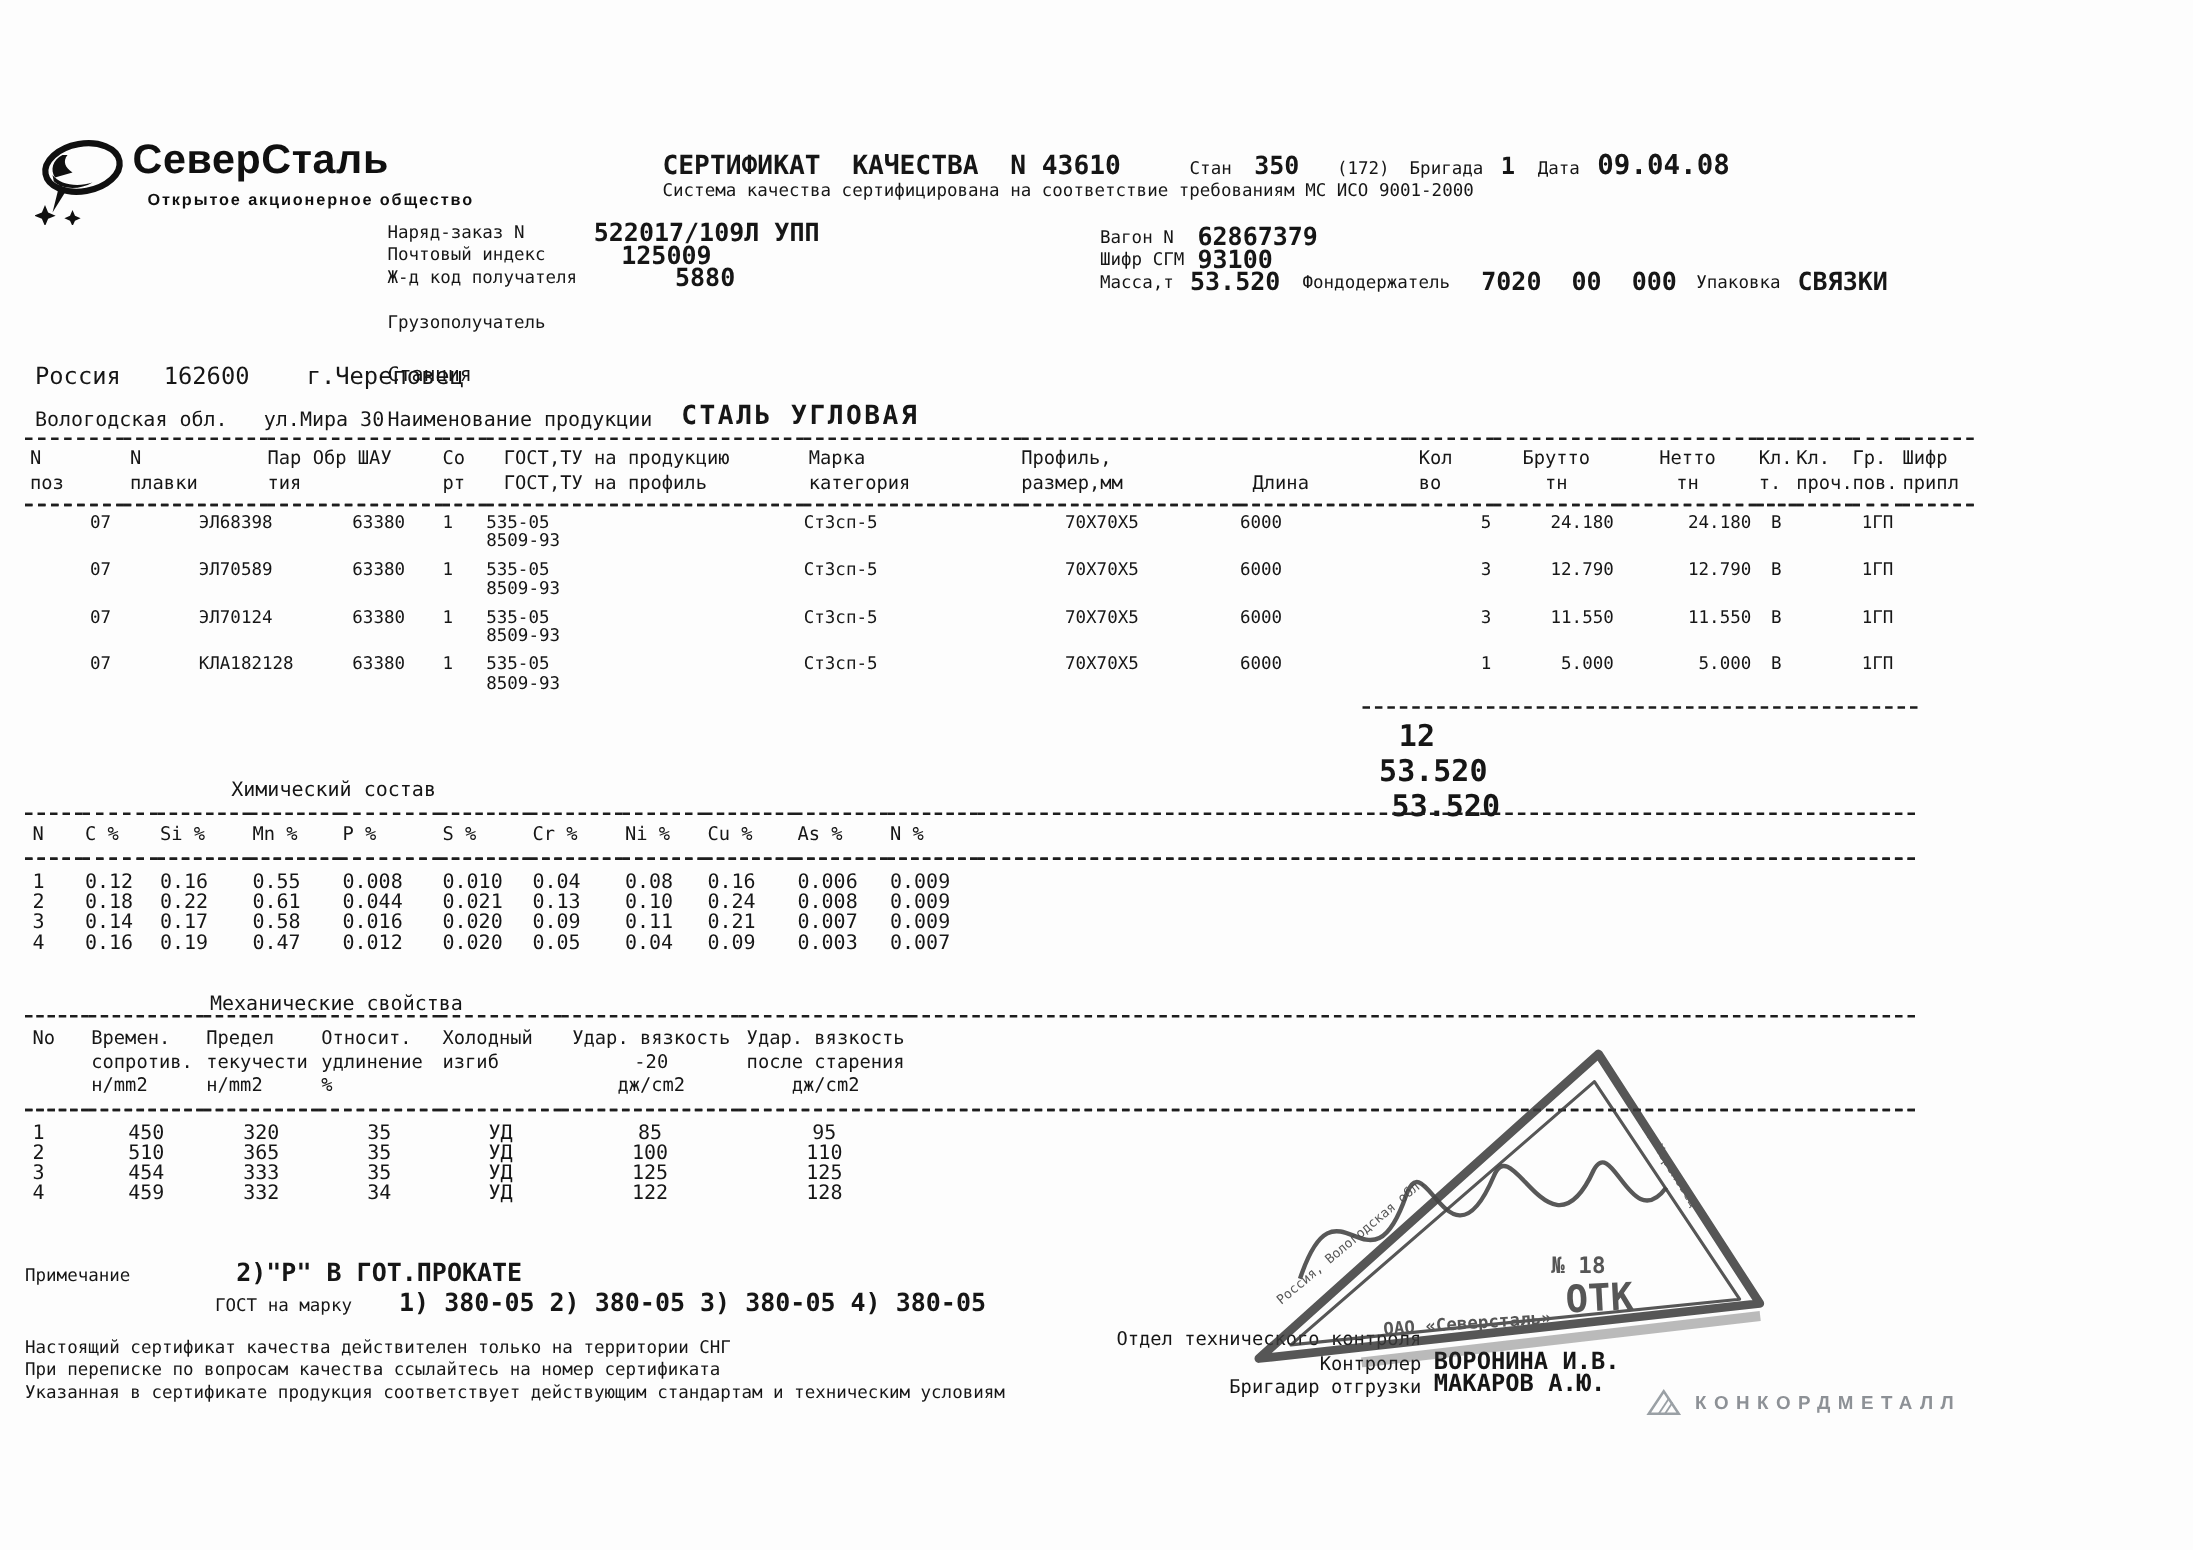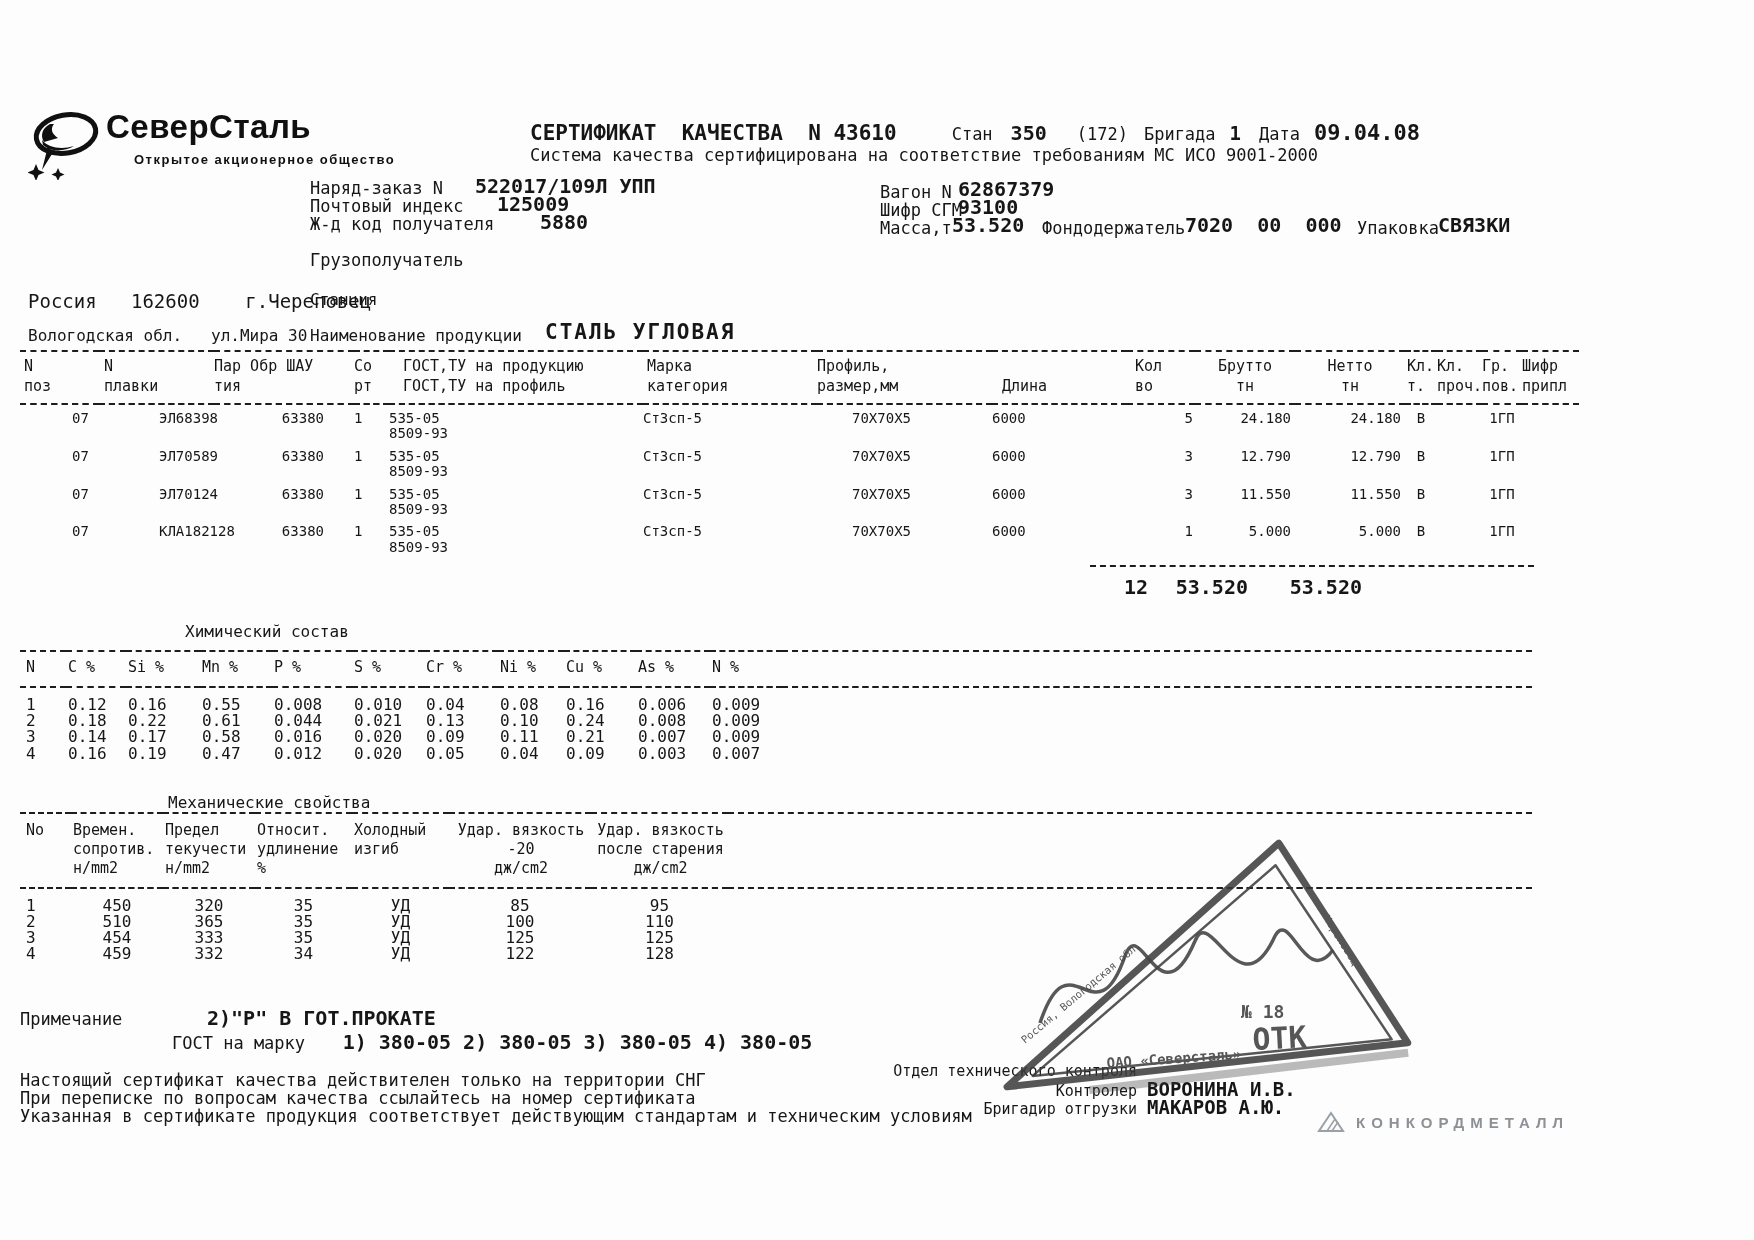--- a/index.html
+++ b/index.html
@@ -1,19 +1,19 @@
 <!DOCTYPE html>
 <html><head>
 <meta charset="utf-8">
 <style>
   html,body{margin:0;padding:0;background:#ffffff;}
   body{width:1754px;height:1240px;overflow:hidden;font-family:"DejaVu Sans Mono",monospace;color:#161616;}
   .page{position:relative;width:1754px;height:1240px;background:#fdfdfd;}
   .abs{position:absolute;}
-  .sm{font-size:17px;line-height:1.2;}
+  .sm{font-size:14px;line-height:1.2;}
   .big{font-size:20px;font-weight:bold;white-space:pre;}
   .pre{white-space:pre;}
   
   .logo-brand{font-family:"Liberation Sans",sans-serif;font-weight:bold;font-size:33px;letter-spacing:.5px;color:#101010;}
   .logo-sub{font-family:"Liberation Sans",sans-serif;font-weight:bold;font-size:13px;letter-spacing:1.5px;color:#101010;}
   
   .cert-title{font-size:21px;font-weight:bold;white-space:pre;}
   .hdr-row{display:flex;align-items:baseline;}
   
   table.doc{border-collapse:collapse;table-layout:fixed;position:absolute;left:20px;}
@@ -48,21 +48,21 @@
   #main-table td:nth-child(7){padding-left:35px;}
   #main-table th:nth-child(8){padding-left:10px;}
   #main-table th:nth-child(9){padding-left:8px;}
   #main-table td:nth-child(9){text-align:right;padding-right:2px;}
   #main-table th:nth-child(10),#main-table th:nth-child(11){text-align:center;}
   #main-table td:nth-child(10),#main-table td:nth-child(11){text-align:right;padding-right:4px;}
   #main-table td:nth-child(12),#main-table td:nth-child(14){text-align:center;}
   #main-table th:nth-child(12){padding-left:2px;}
   
   .totals{position:absolute;left:1090px;top:565px;width:444px;border-top:2px dashed #1d1d1d;
-    display:flex;font-size:20px;font-weight:bold;padding-top:8px;}
+    display:flex;font-size:24px;font-weight:bold;padding-top:8px;flex-direction:column;}
   .totals .t1{width:58px;text-align:right;}
   .totals .t2{width:100px;text-align:right;padding-right:4px;}
   .totals .t3{width:110px;text-align:right;padding-right:4px;}
   
   #chem-table{top:650px;width:1512px;}
   #chem-table td{font-size:16px;line-height:1.03;padding-left:2px;}
   #chem-table tbody tr:first-child td{padding-top:9px;}
   #chem-table th{padding:6px 0 8px 2px;}
   #chem-table th:nth-child(1),#chem-table td:nth-child(1){width:40px;padding-left:6px;}
   #chem-table th:nth-child(2),#chem-table td:nth-child(2){width:58px;}
@@ -111,21 +111,21 @@
           <ellipse cx="38" cy="26" rx="30" ry="19" stroke-width="5" transform="rotate(-10 38 26)"></ellipse>
           <path d="M14,32 C20,40 34,42 46,38 C36,44 22,44 15,37 Z" fill="#101010" stroke="none"></path>
           <path d="M22,16 C14,20 12,28 16,34 L30,30 C24,26 22,21 26,16 Z" fill="#101010" stroke="none"></path>
           <path d="M20,38 L14,62 L24,46 Z" fill="#101010" stroke="none"></path>
           <path d="M8,56 l2.5,6 6,2.5 -6,2.5 -2.5,6 -2.5,-6 -6,-2.5 6,-2.5 Z" fill="#101010" stroke="none"></path>
           <path d="M30,60 l2,4.5 4.5,2 -4.5,2 -2,4.5 -2,-4.5 -4.5,-2 4.5,-2 Z" fill="#101010" stroke="none"></path>
         </g>
       </svg>
       <div style="margin-left:6px;">
         <div class="logo-brand">СеверСталь</div>
-        <div class="logo-sub" style="margin-top:6px;margin-left:28px;">Открытое акционерное общество</div>
+        <div class="logo-sub" style="margin-top:6px;margin-left:12px;">Открытое акционерное общество</div>
       </div>
     </div>
   </div>
 
   <div class="abs hdr-row" style="left:530px;top:120px;">
     <span class="cert-title">СЕРТИФИКАТ  КАЧЕСТВА  N 43610</span>
     <span class="sm" style="margin-left:55px;">Стан</span>
     <span class="big" style="margin-left:18px;">350</span>
     <span class="sm" style="margin-left:30px;">(172)</span>
     <span class="sm" style="margin-left:16px;">Бригада</span>

